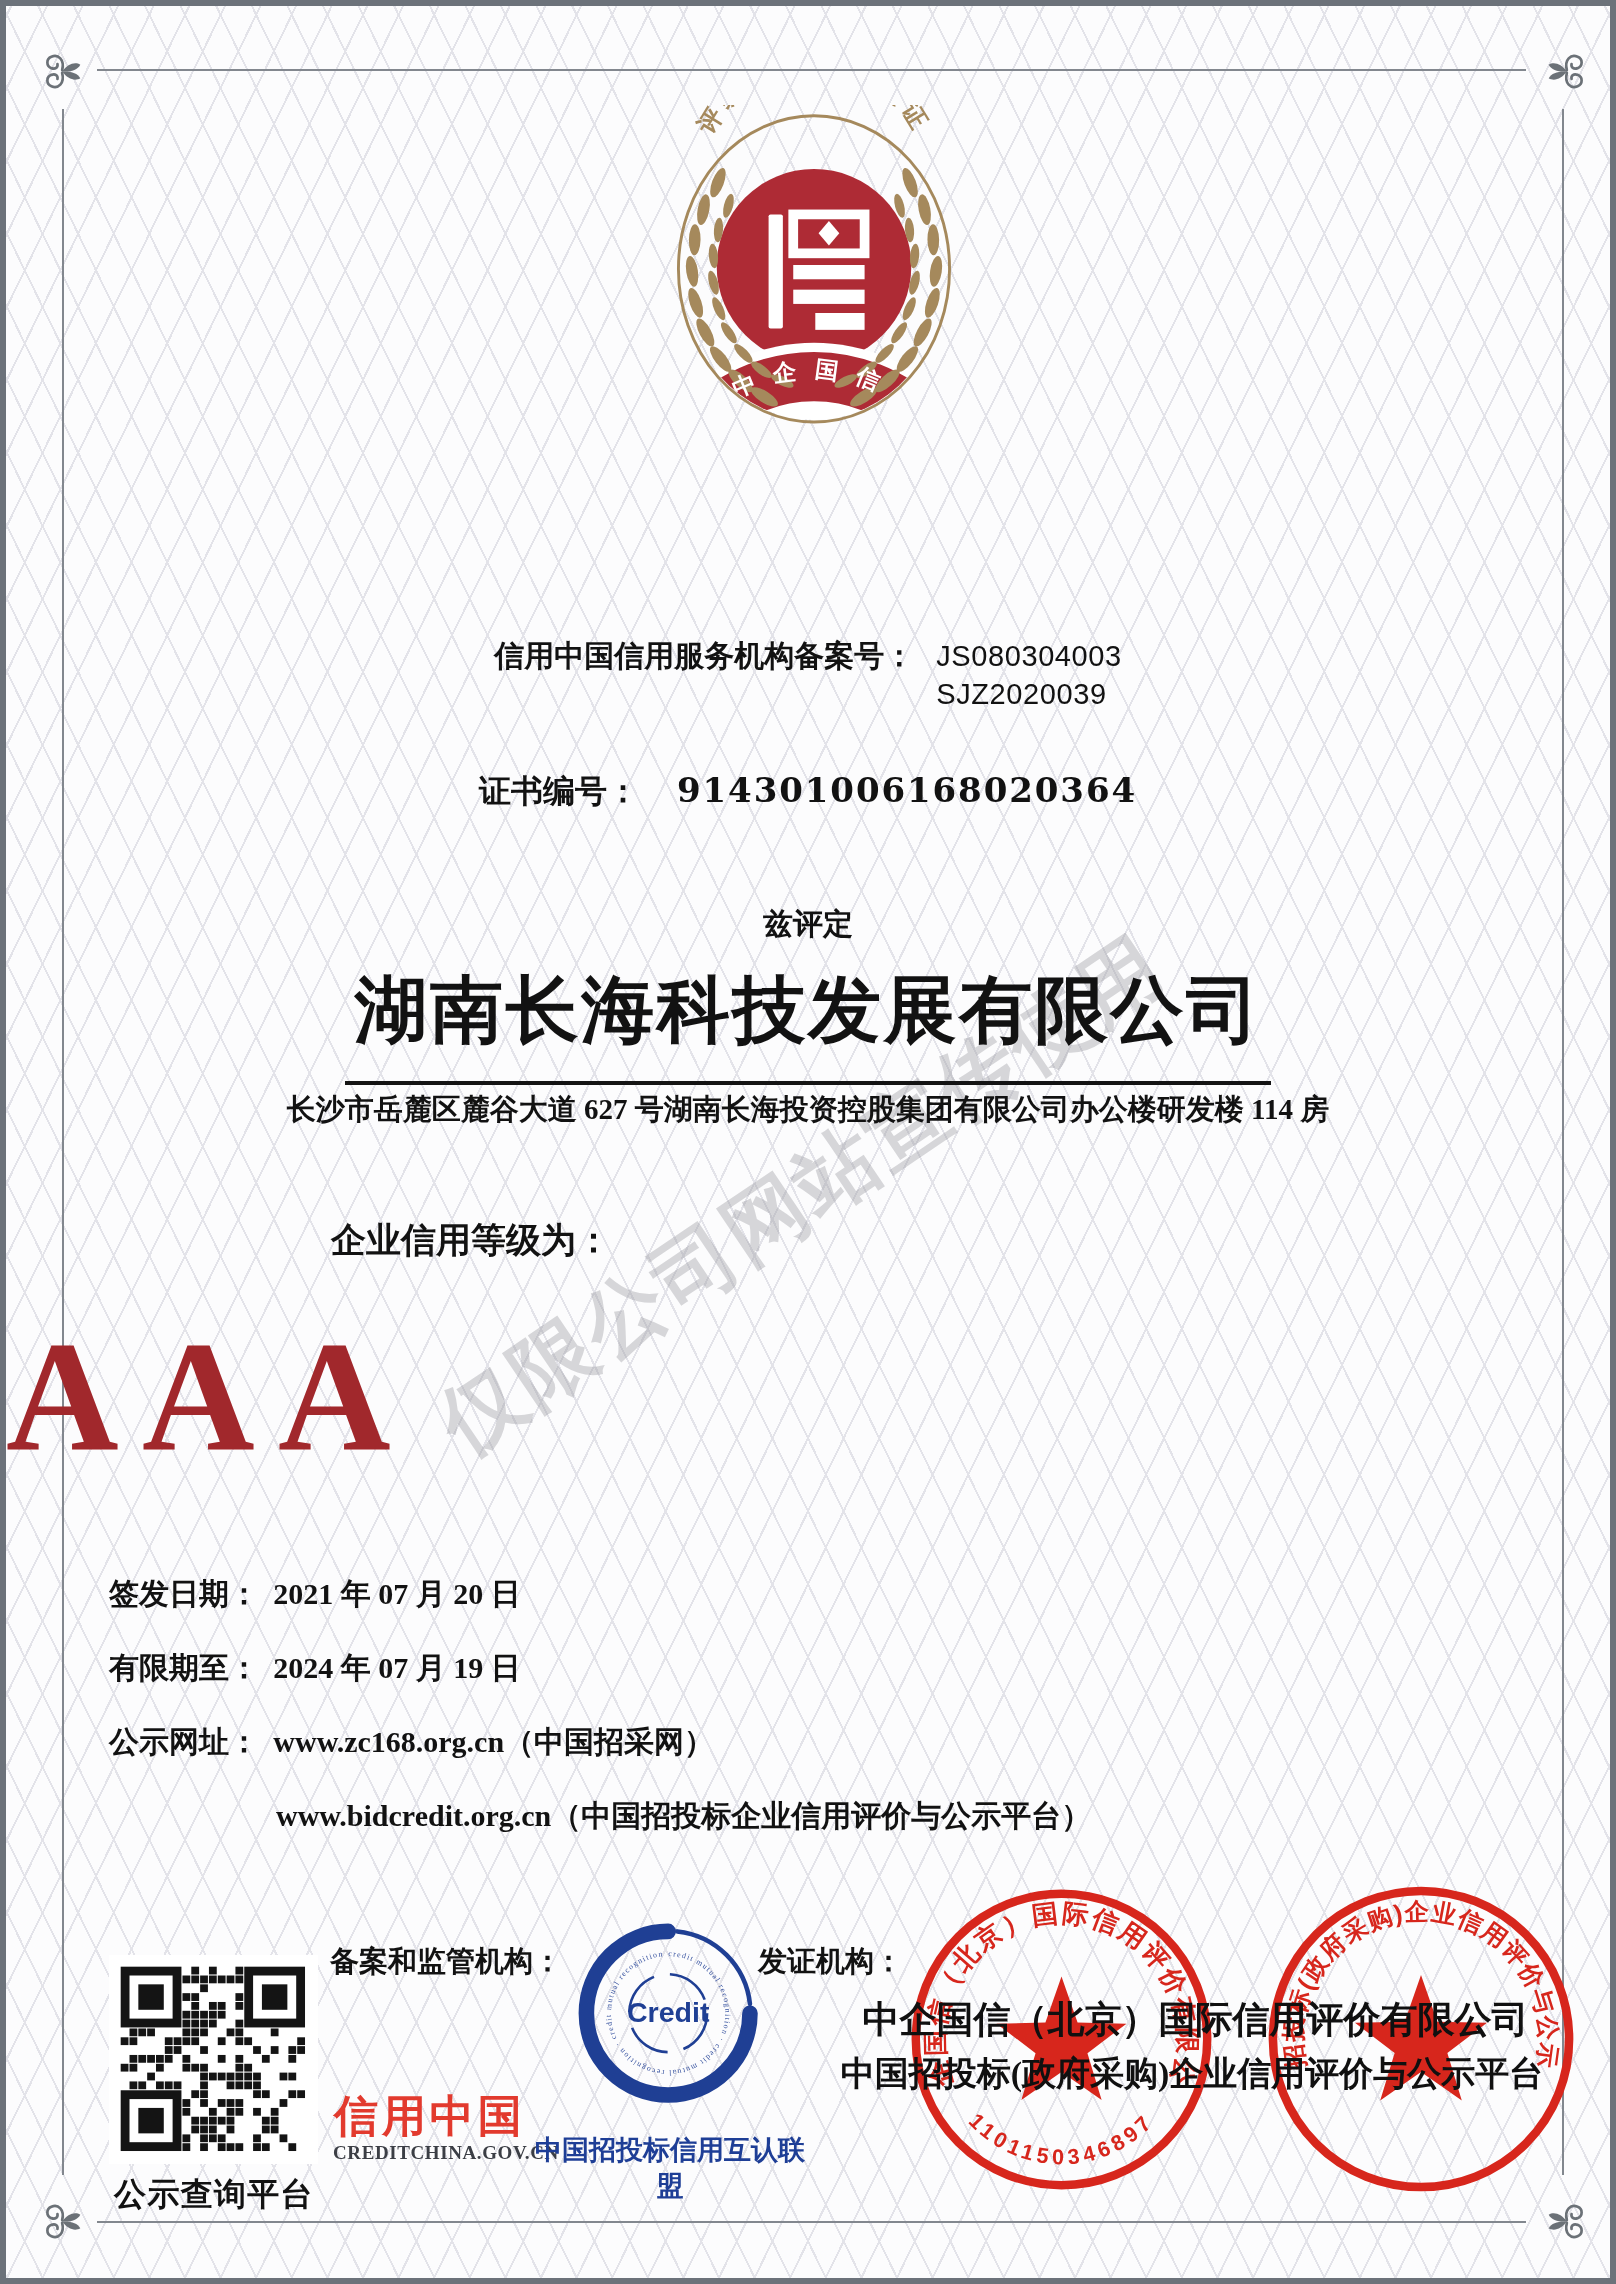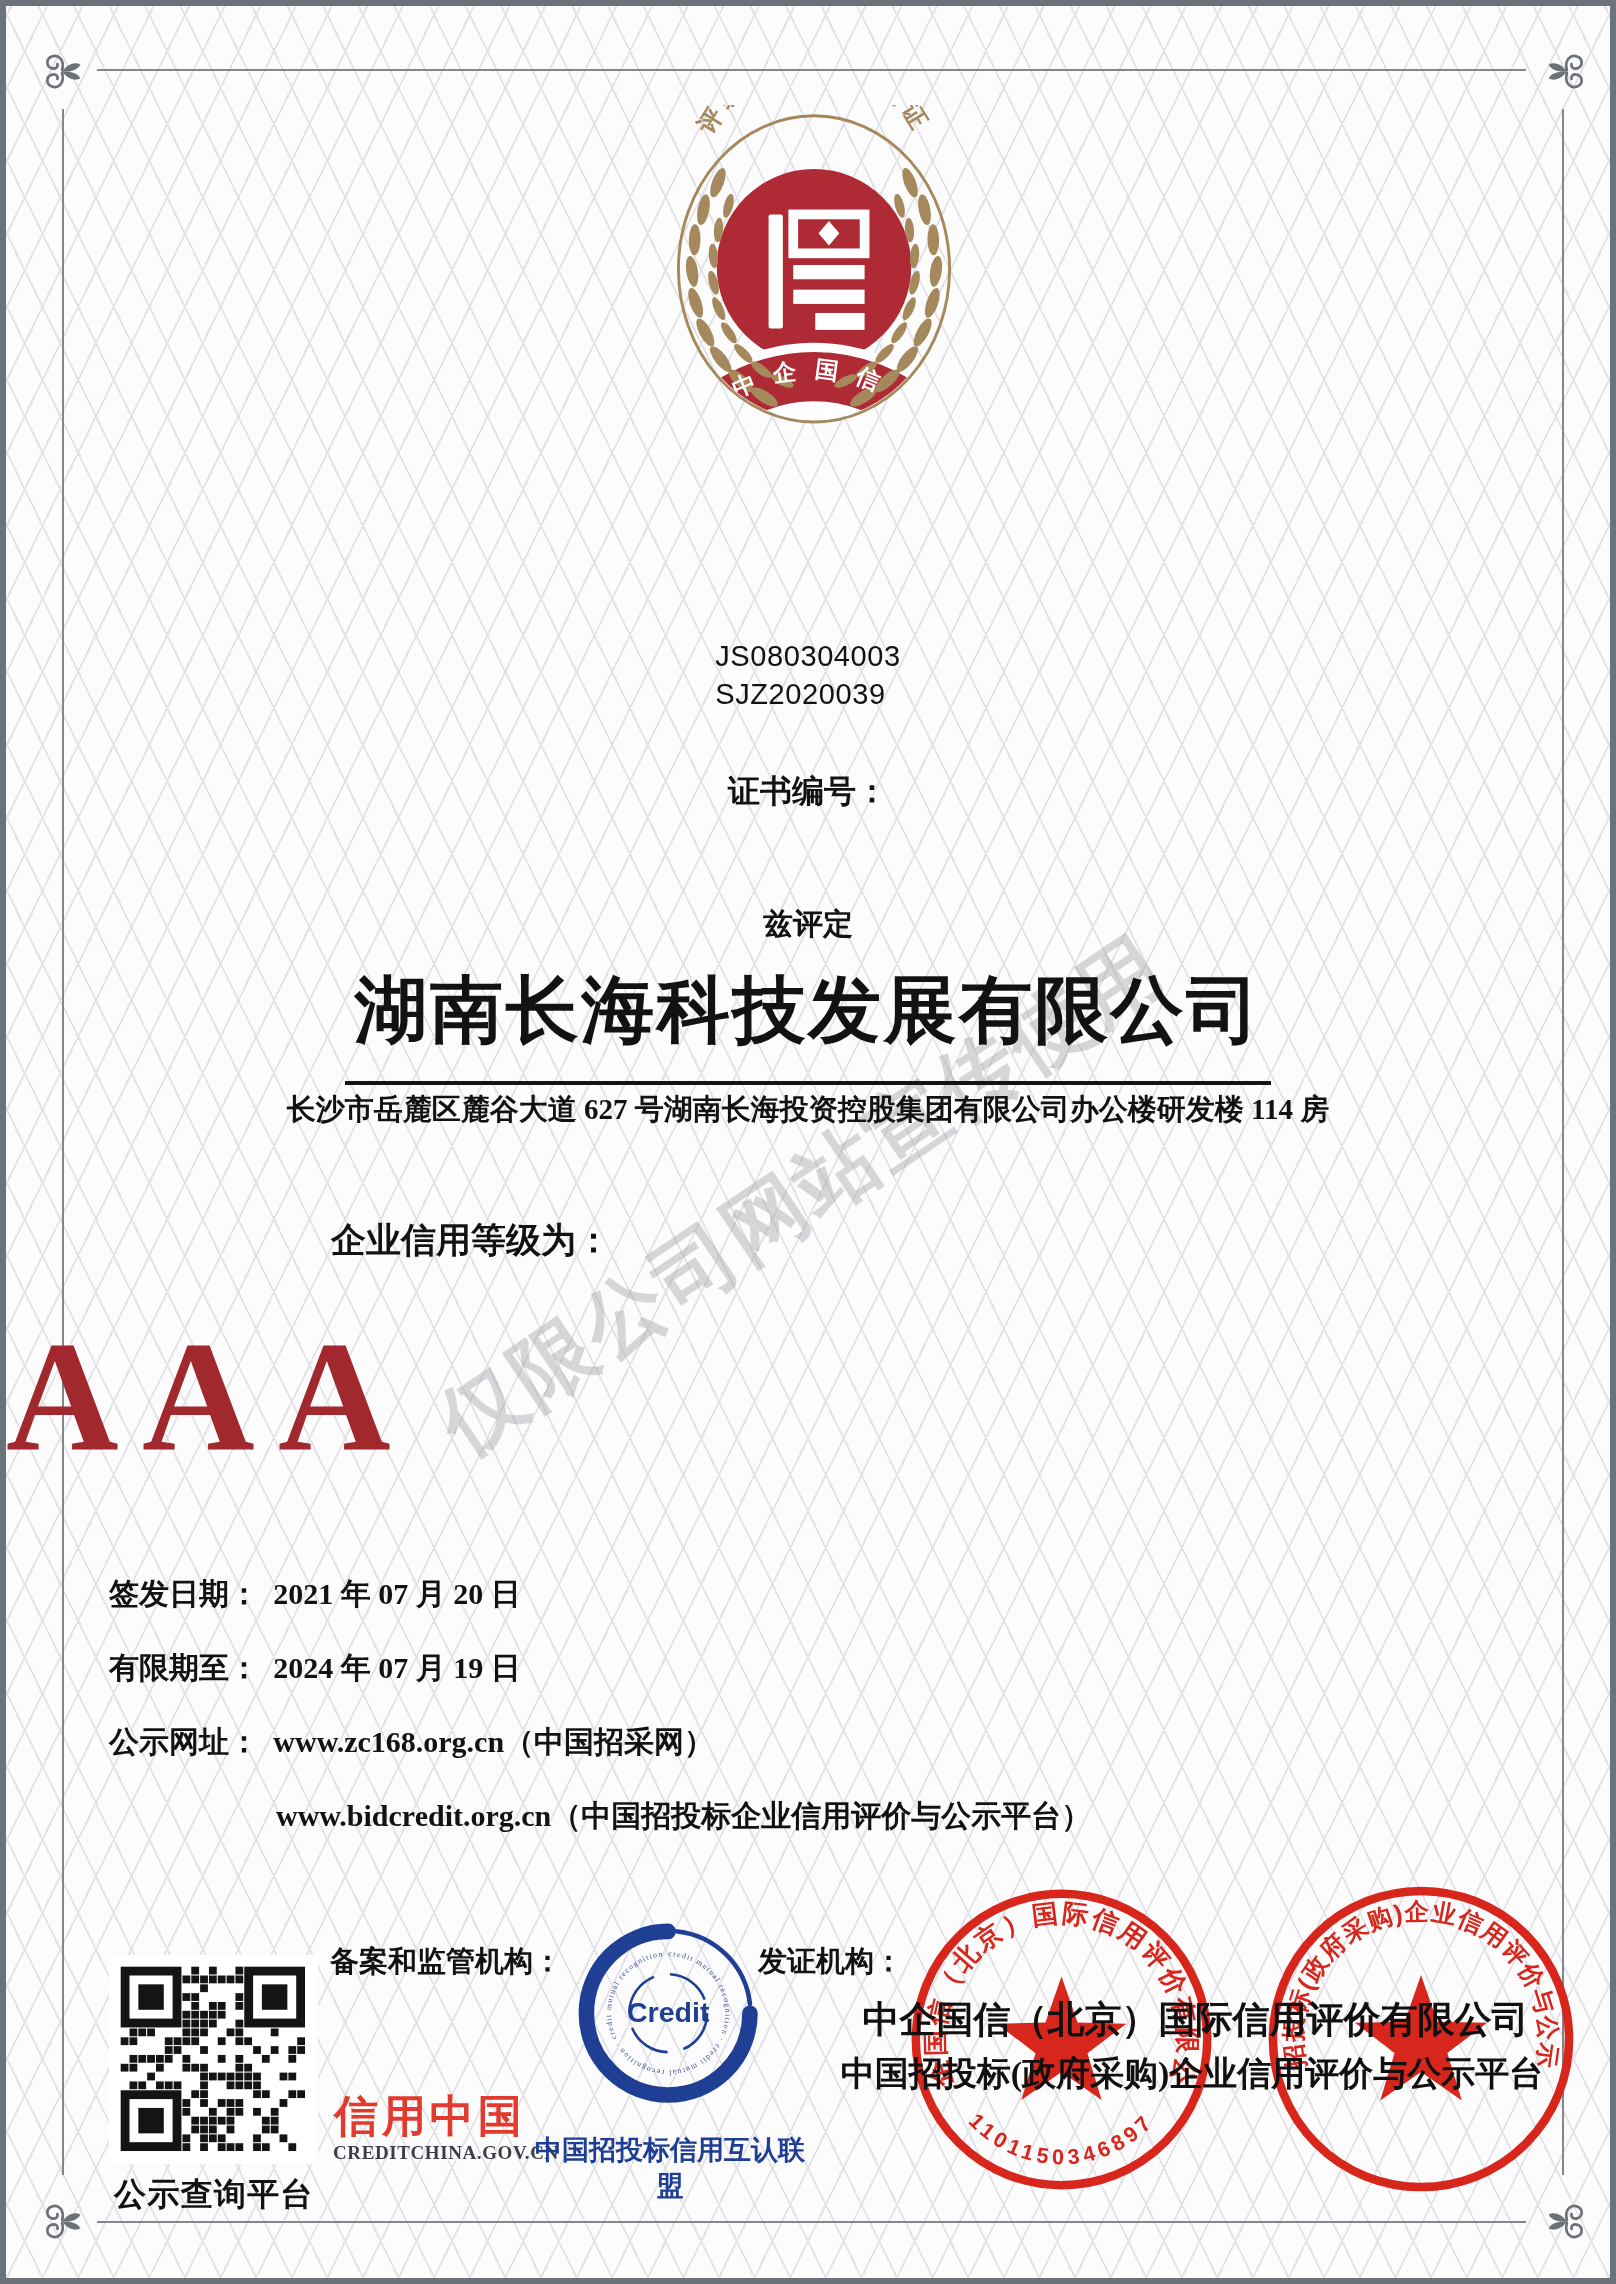--- a/index.html
+++ b/index.html
@@ -163,28 +163,30 @@
       <rect x="-32" y="-90" width="110" height="60" fill="none" stroke="#ffffff" stroke-width="15"></rect>
       <polygon points="23,-80 39,-61 23,-42 7,-61"></polygon>
       <rect x="-32" y="-12" width="110" height="22"></rect>
       <rect x="-32" y="26" width="110" height="22"></rect>
       <rect x="2" y="62" width="76" height="26"></rect>
     </g>
   </svg>
 
 
   <div class="filing-row">
+    <span class="filing-label">信用中国信用服务机构备案号：</span>
     <span class="filing-codes">
       <div>JS080304003</div>
       <div>SJZ2020039</div>
     </span>
   </div>
 
   <div class="cert-row">
     <span class="cert-label">证书编号：</span>
+    <span class="cert-value">914301006168020364</span>
   </div>
 
   <div class="hereby">兹评定</div>
 
   <div class="company-wrap">
     <span class="company">湖南长海科技发展有限公司</span>
   </div>
   <div class="address">长沙市岳麓区麓谷大道 627 号湖南长海投资控股集团有限公司办公楼研发楼 114 房</div>
 
   <div class="rating-label">企业信用等级为：</div>

